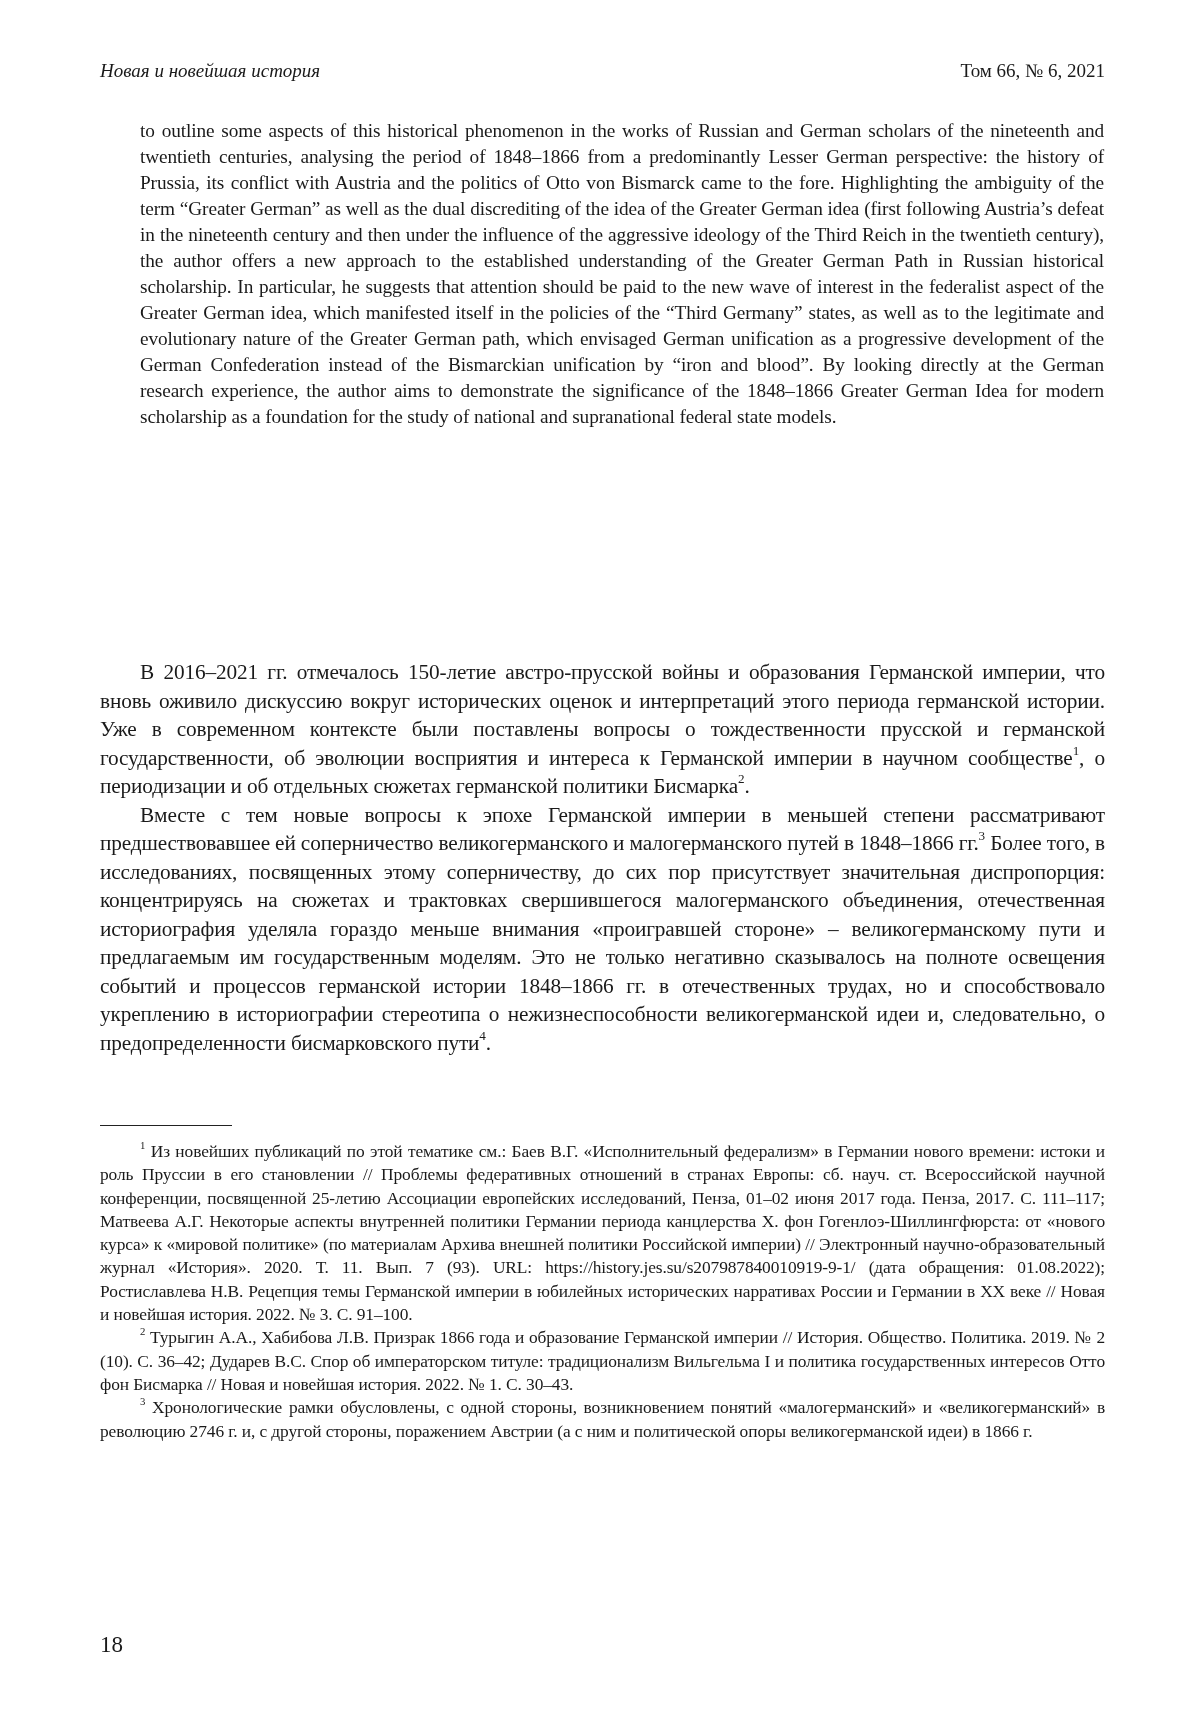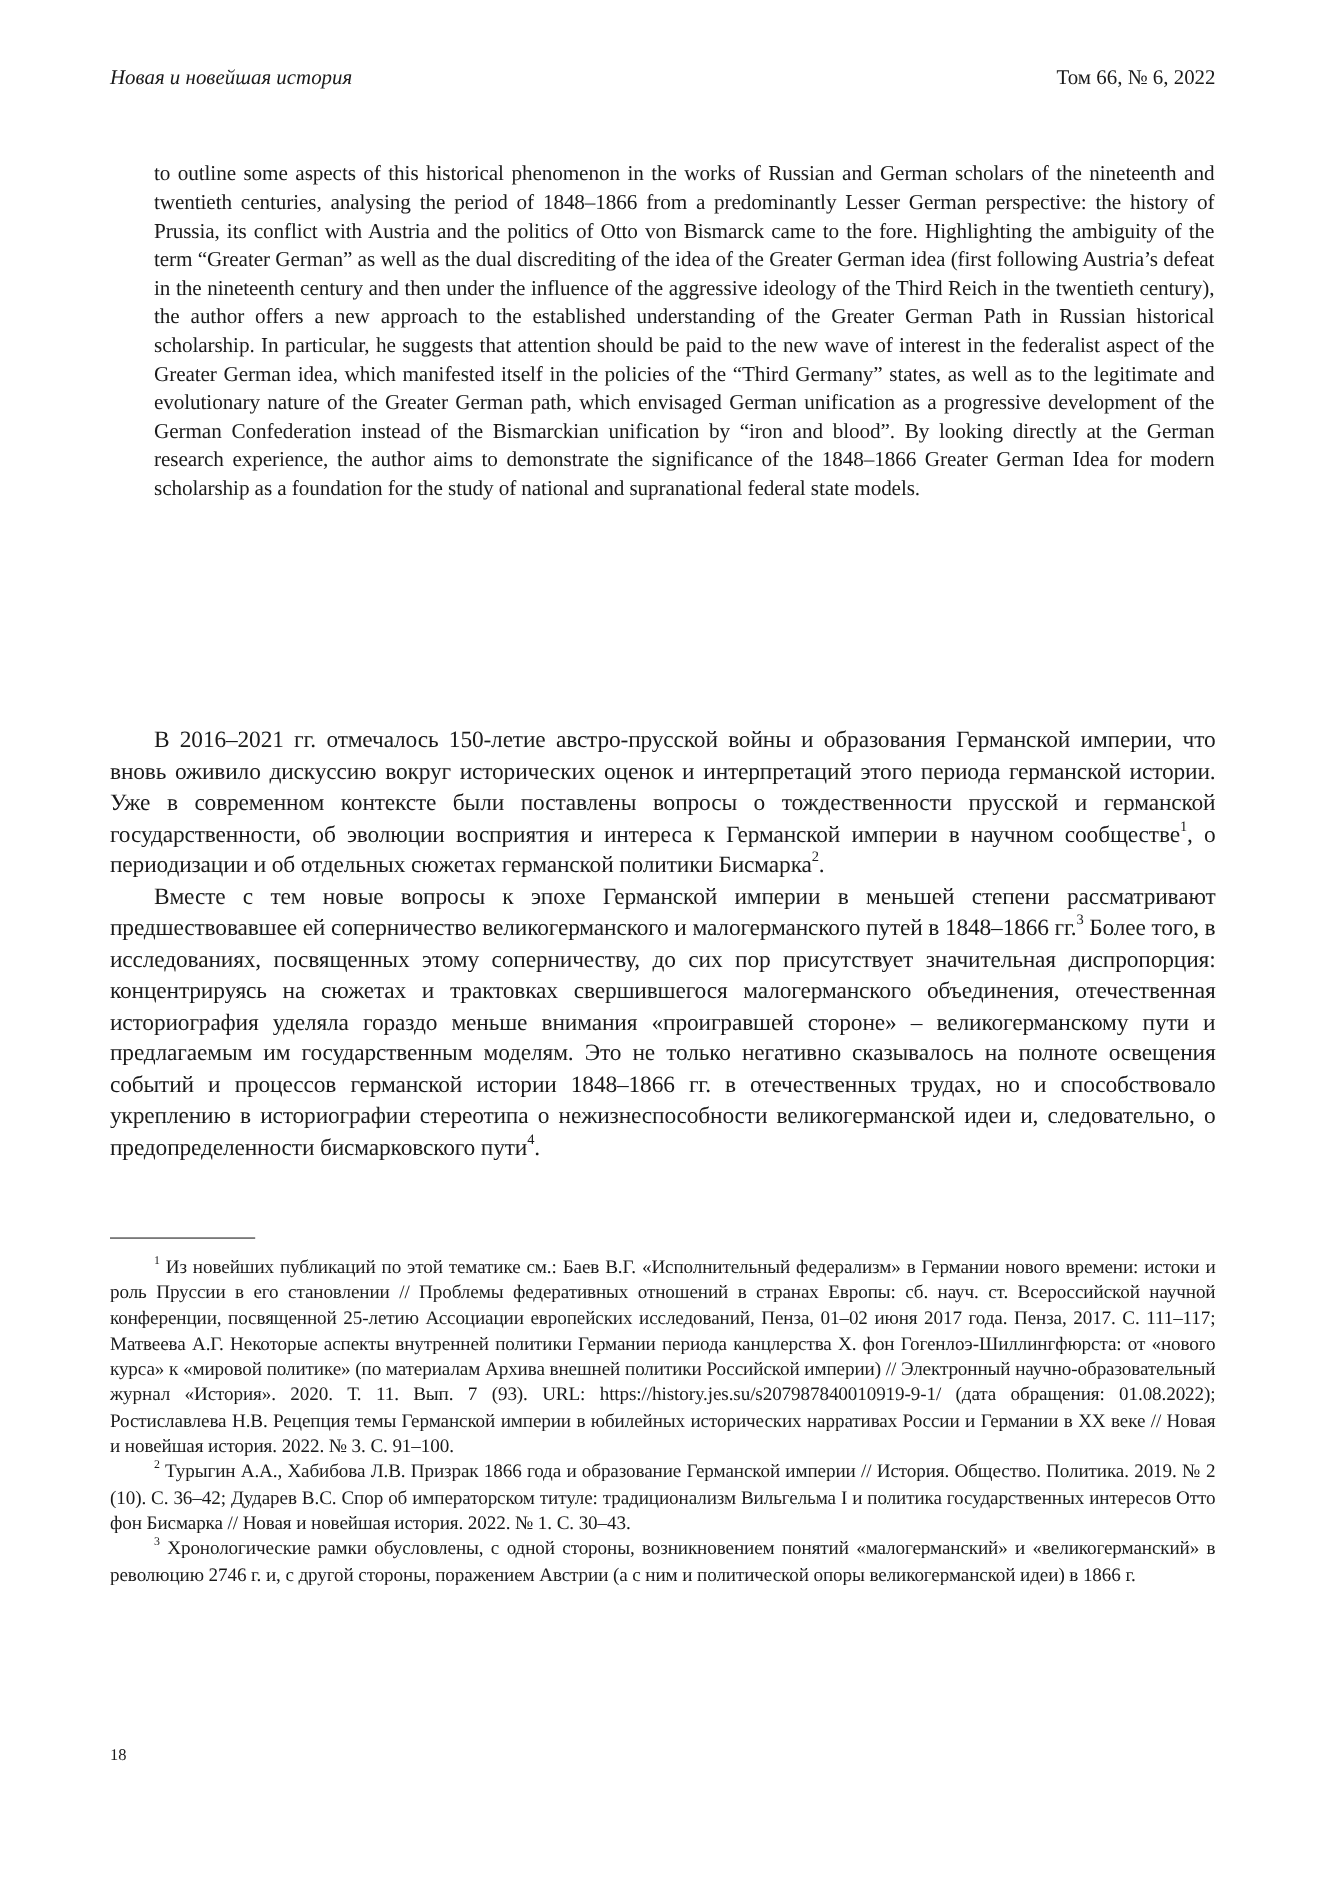--- a/index.html
+++ b/index.html
@@ -11,21 +11,20 @@
     .header {
       position: absolute; left: 100px; right: 95px; top: 60px;
       display: flex; justify-content: space-between; align-items: baseline;
       font-size: 19px;
     }
     .header .journal { font-style: italic; font-family: Liberation Serif, serif; }
     .abstract {
       position: absolute; left: 140px; right: 96px; top: 118px;
       font-size: 19.3px; line-height: 26px; text-align: justify;
       letter-spacing: -0.1px;
-      margin-top: 28px;
     }
     .abstract p { margin: 0; }
     .keywords { margin-top: 20px !important; }
     .keywords .kw-label { font-style: italic; }
     .main {
       position: absolute; left: 100px; right: 95px; top: 622px;
       font-size: 21.3px; line-height: 28.5px; text-align: justify;
       letter-spacing: -0.15px;
       margin-top: 36px;
     }
@@ -36,29 +35,29 @@
       border-top: 1.5px solid #222;
     }
     .footnotes {
       position: absolute; left: 100px; right: 95px; top: 1140px;
       font-size: 17.4px; line-height: 23.3px; text-align: justify;
       letter-spacing: -0.1px;
     }
     .footnotes p { margin: 0; text-indent: 40px; }
     .footnotes .au { }
     .page-number {
-      position: absolute; left: 100px; top: 1588px; font-size: 15px;
+      position: absolute; left: 100px; top: 1632px; font-size: 23px;
     }
   </style>
 </head>
 <body>
 
 <div class="header">
   <span class="journal">Новая и новейшая история</span>
-  <span class="issue">Том 66, № 6, 2022</span>
+  <span class="issue">Том 66, № 6, 2021</span>
 </div>
 
 <div class="abstract">
   <p>to outline some aspects of this historical phenomenon in the works of Russian and German scholars of the nineteenth and twentieth centuries, analysing the period of 1848–1866 from a predominantly Lesser German perspective: the history of Prussia, its conflict with Austria and the politics of Otto von Bismarck came to the fore. Highlighting the ambiguity of the term “Greater German” as well as the dual discrediting of the idea of the Greater German idea (first following Austria’s defeat in the nineteenth century and then under the influence of the aggressive ideology of the Third Reich in the twentieth century), the author offers a new approach to the established understanding of the Greater German Path in Russian historical scholarship. In particular, he suggests that attention should be paid to the new wave of interest in the federalist aspect of the Greater German idea, which manifested itself in the policies of the “Third Germany” states, as well as to the legitimate and evolutionary nature of the Greater German path, which envisaged German unification as a progressive development of the German Confederation instead of the Bismarckian unification by “iron and blood”. By looking directly at the German research experience, the author aims to demonstrate the significance of the 1848–1866 Greater German Idea for modern scholarship as a foundation for the study of national and supranational federal state models.</p>
 </div>
 
 <div class="main">
   <p><span>В 2016–2021 гг. отмечалось 150-летие австро-прусской войны и  образования Германской империи, что вновь оживило дискуссию вокруг исторических оценок и интерпретаций этого периода германской истории. Уже в современном контексте были поставлены вопросы о тождественности прусской и германской государственности, об эволюции восприятия и интереса к Германской империи в научном сообществе</span><sup>1</sup><span>, о периодизации и об отдельных сюжетах германской политики Бисмарка</span><sup>2</sup><span>.</span></p>
   <p><span>Вместе с тем новые вопросы к эпохе Германской империи в меньшей степени рассматривают предшествовавшее ей соперничество великогерманского и малогерманского путей в 1848–1866 гг.</span><sup>3</sup><span> Более того, в исследованиях, посвященных этому соперничеству, до сих пор присутствует значительная диспропорция: концентрируясь на сюжетах и трактовках свершившегося малогерманского объединения, отечественная историография уделяла гораздо меньше внимания «проигравшей стороне»  – великогерманскому пути и предлагаемым им государственным моделям. Это не только негативно сказывалось на полноте освещения событий и процессов германской истории 1848–1866 гг. в отечественных трудах, но и способствовало укреплению в историографии стереотипа о нежизнеспособности великогерманской идеи и, следовательно, о  предопределенности бисмарковского пути</span><sup>4</sup><span>.</span></p>
 </div>

